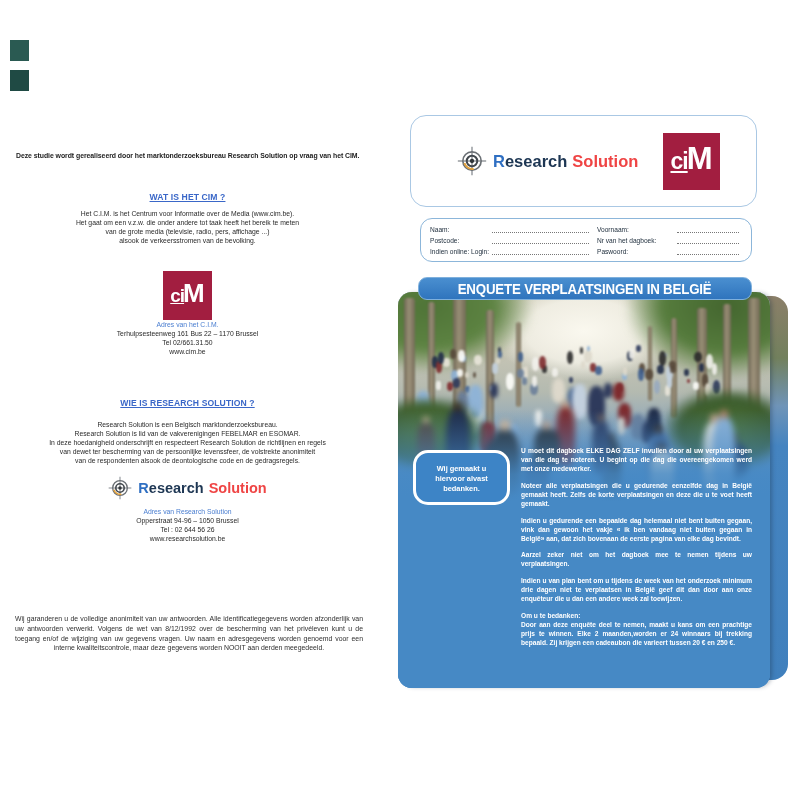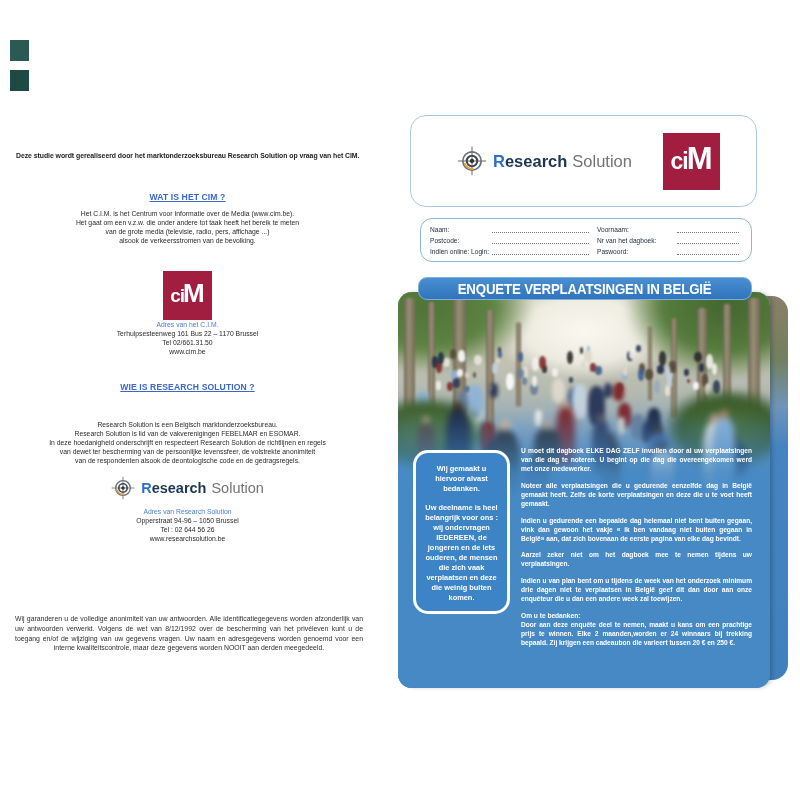--- a/index.html
+++ b/index.html
@@ -10,38 +10,38 @@
   
   .corner-mark{position:absolute;left:10px;width:19px;height:21px;}
   #mark1{top:40px;background:#2a5a52;}
   #mark2{top:70px;background:#1f4a44;}
 
   
   #intro-note{left:16px;top:152px;width:352px;font-size:6.9px;font-weight:700;
               color:#1c1c1c;white-space:nowrap;letter-spacing:-.05px;}
   .sec-title{left:15px;width:345px;text-align:center;font-size:8.6px;font-weight:700;
              color:#3a67c8;text-decoration:underline;letter-spacing:.1px;}
-  #sec1-title{top:192px;} #sec2-title{top:382px;}
+  #sec1-title{top:192px;} #sec2-title{top:398px;}
   .sec-lines{left:15px;width:345px;text-align:center;font-size:6.8px;color:#2a2a2a;line-height:1.34;}
   #sec1-lines{top:209px;} #sec2-lines{top:420px;}
 
   .cim-logo{background:#a21e40;color:#fff;display:flex;align-items:center;justify-content:center;}
-  .cim-logo .c1{font-weight:700;letter-spacing:-1px;}
+  .cim-logo .c1{font-weight:700;letter-spacing:-1px;text-decoration:underline;}
   .cim-logo .c2{font-weight:700;margin-left:-1px;margin-top:-5px;}
   #cim-logo-left{left:163px;top:271px;width:49px;height:49px;}
   #cim-logo-left .c1{font-size:19px;} #cim-logo-left .c2{font-size:26px;}
 
   .addr-block{left:15px;width:345px;text-align:center;font-size:6.8px;line-height:1.32;color:#2a2a2a;}
   #cim-address{top:321px;} #rs-address{top:508px;}
   .blue-cap{color:#4a7ed0;}
 
   .rs-logo{display:flex;align-items:center;gap:6px;}
   .rs-words{font-weight:700;color:#1d3653;white-space:nowrap;}
   .rs-r{color:#2f6fc2;}
-  .rs-sol{color:#737373;font-weight:400;margin-left:5px;}
+  .rs-sol{color:#ef4444;font-weight:700;margin-left:5px;}
   #rs-logo-left-wrap{left:15px;top:476px;width:345px;display:flex;justify-content:center;}
   #rs-logo-left-wrap .rs-words{font-size:14.5px;}
   #rs-logo-left-wrap svg{width:24px;height:24px;}
 
   #privacy-note{left:15px;top:614px;width:348px;font-size:6.9px;color:#2e2e2e;
                 text-align:justify;text-align-last:center;line-height:1.42;}
 
   
   #logo-card{left:410px;top:115px;width:347px;height:92px;background:#fff;
              border:1.6px solid #aac8e4;border-radius:16px;box-sizing:border-box;
@@ -361,21 +361,20 @@
       <div style="position: absolute; left: 87.3px; top: 146.9px; width: 32.1px; height: 34.4px; background: rgb(43, 43, 43); border-radius: 38% 38% 30% 30%;"></div>
       <div style="position: absolute; left: 97.3px; top: 136.6px; width: 12.2px; height: 12.2px; background: rgb(138, 106, 80); border-radius: 50%;"></div>
       <div style="position: absolute; left: 91.6px; top: 137.6px; width: 30.5px; height: 68.1px; background: rgb(43, 43, 43); border-radius: 38% 38% 30% 30%;"></div>
       <div style="position: absolute; left: 101.1px; top: 127.9px; width: 11.6px; height: 11.6px; background: rgb(217, 184, 148); border-radius: 50%;"></div>
     </div>
   <div class="layer ph-fade"></div>
 </div>
 
 <div class="abs" id="info-box">
   <p>Wij gemaakt u hiervoor alvast bedanken.</p>
-  <p>Uw deelname is heel belangrijk voor ons : wij ondervragen IEDEREEN, de jongeren en de iets ouderen, de mensen die zich vaak verplaatsen en deze die weinig buiten komen.</p>
 </div>
 
 <div class="abs" id="instructions">
   <p>U moet dit dagboek ELKE DAG ZELF invullen door al uw verplaatsingen van die dag te noteren. U begint op die dag die overeengekomen werd met onze medewerker.</p>
   <p>Noteer alle verplaatsingen die u gedurende eenzelfde dag in België gemaakt heeft. Zelfs de korte verplaatsingen en deze die u te voet heeft gemaakt.</p>
   <p>Indien u gedurende een bepaalde dag helemaal niet bent buiten gegaan, vink dan gewoon het vakje « ik ben vandaag niet buiten gegaan in België» aan, dat zich bovenaan de eerste pagina van elke dag bevindt.</p>
   <p>Aarzel zeker niet om het dagboek mee te nemen tijdens uw verplaatsingen.</p>
   <p>Indien u van plan bent om u tijdens de week van het onderzoek  minimum drie dagen niet te verplaatsen in België geef dit dan door aan onze enquêteur die u dan een andere week zal toewijzen.</p>
   <p class="p6t">Om u te bedanken:</p>
   <p>Door aan deze enquête deel te nemen, maakt u kans om een prachtige prijs te winnen. Elke 2 maanden,worden er 24 winnaars bij trekking bepaald. Zij krijgen een cadeaubon die varieert tussen 20 € en 250 €.</p>

